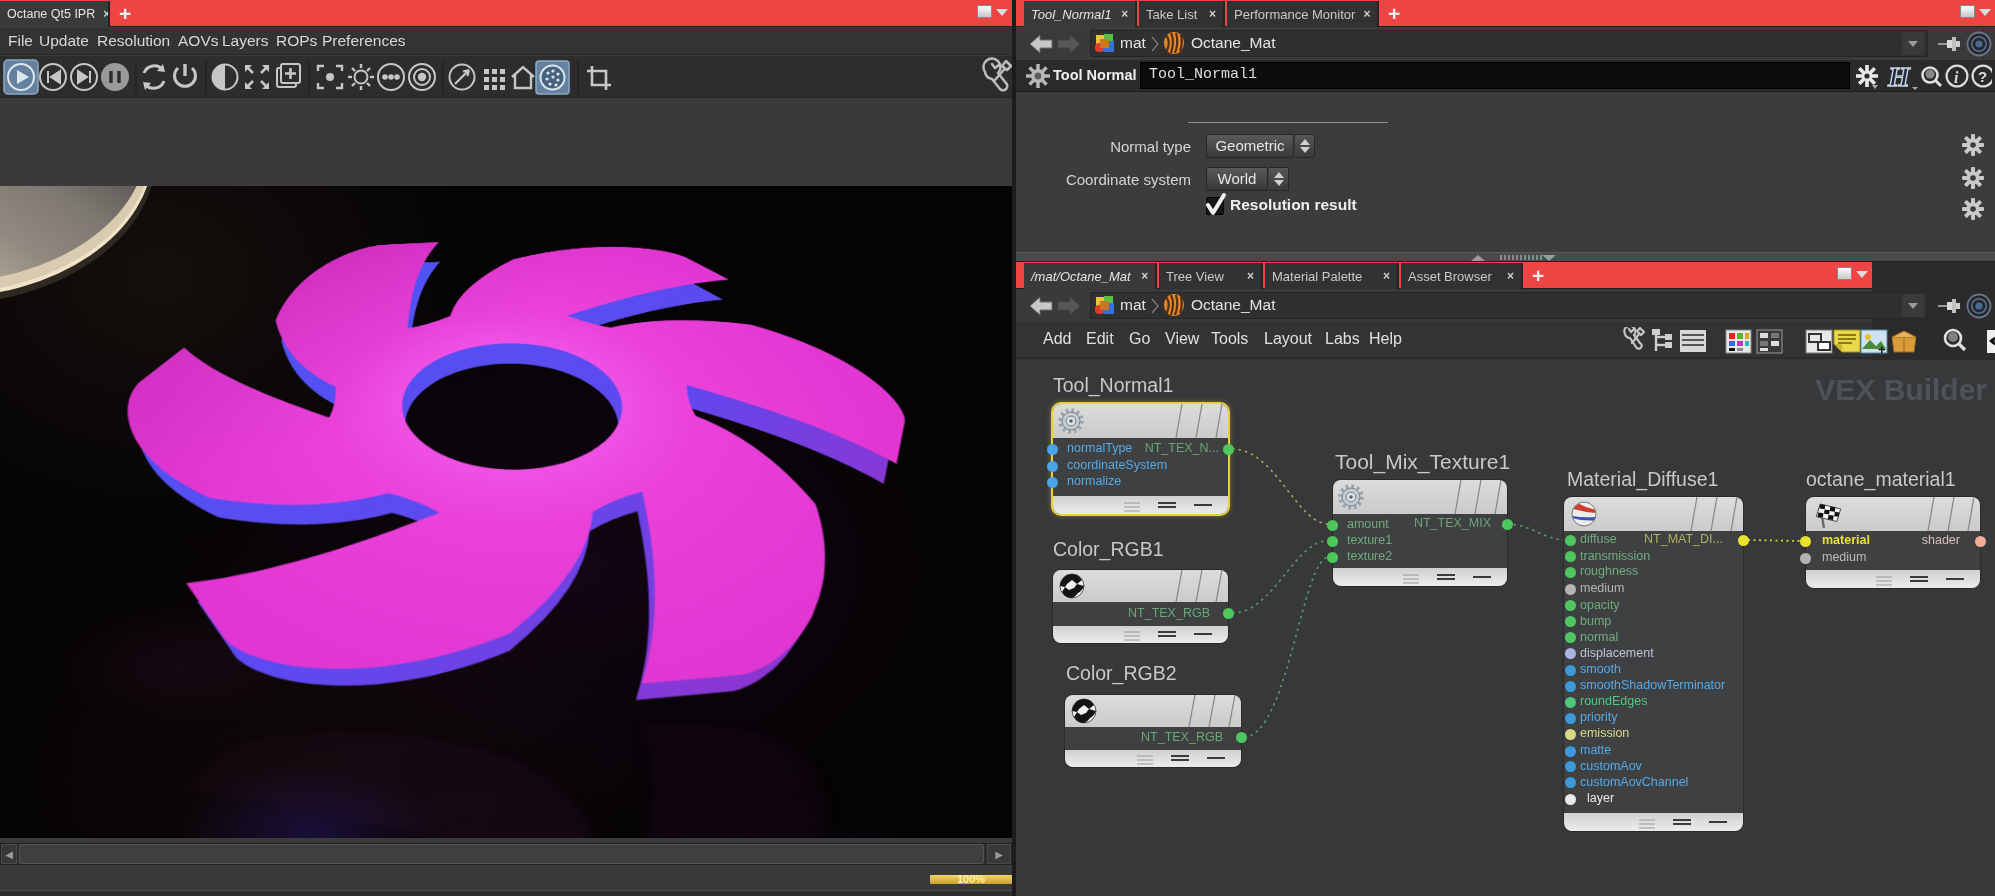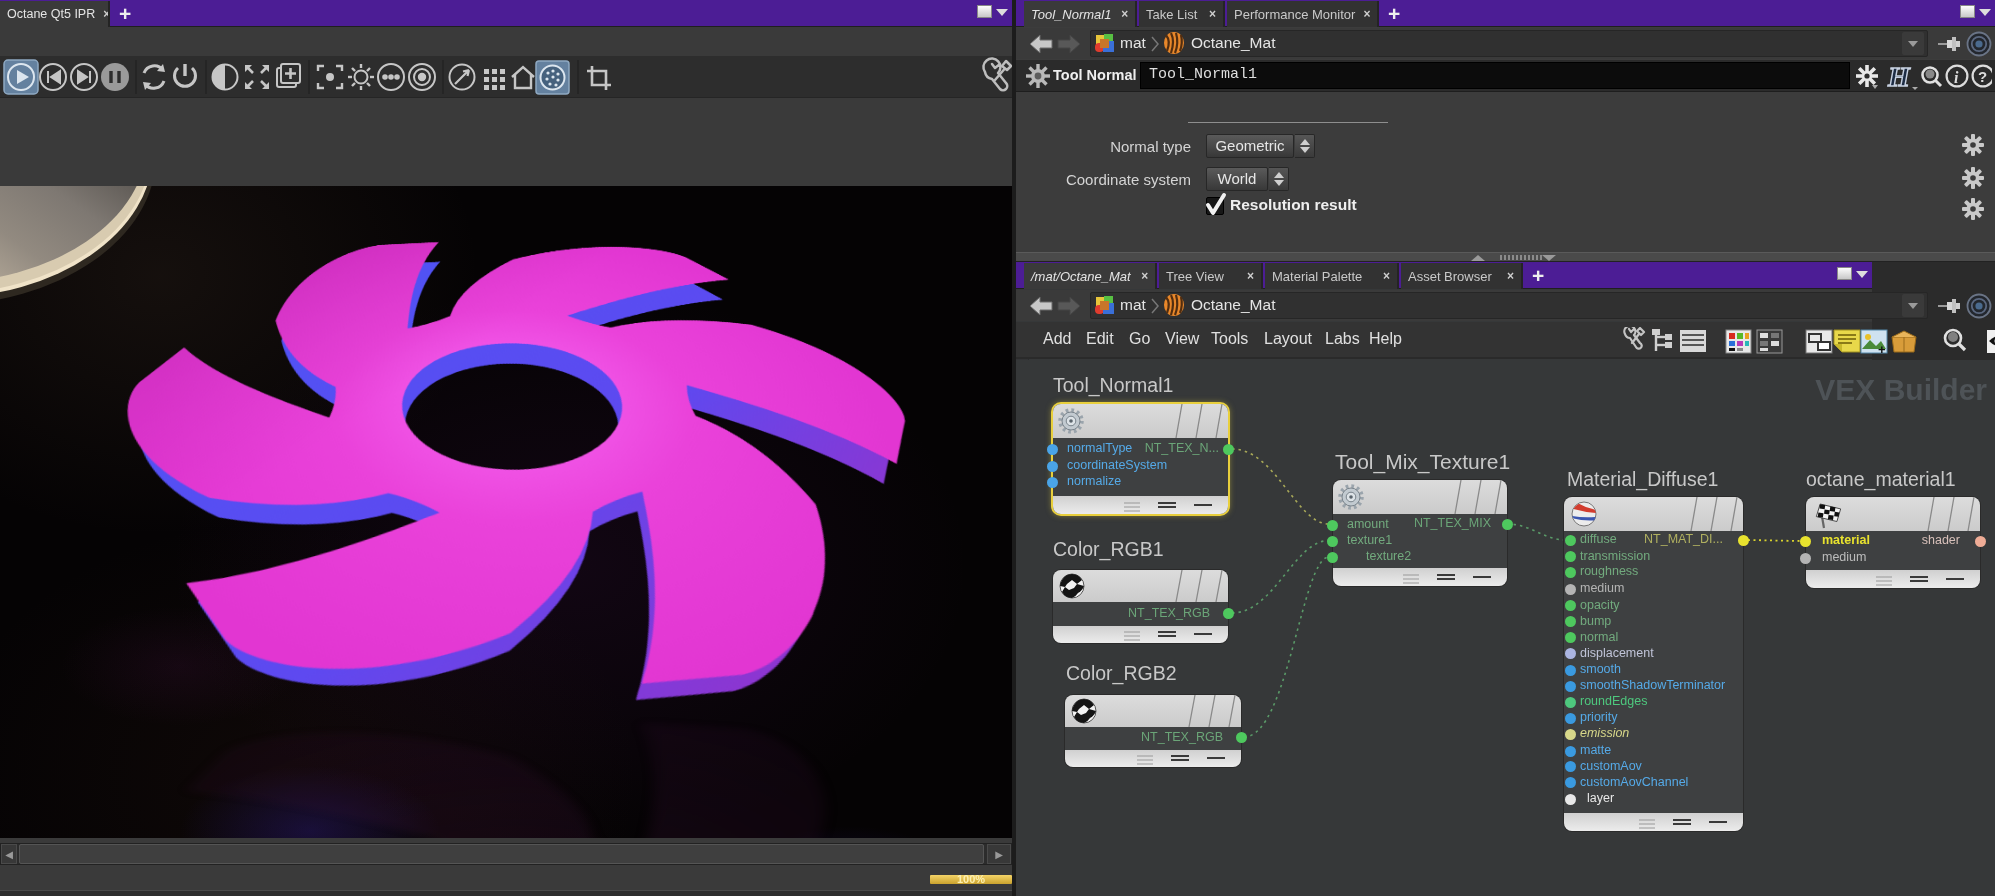--- a/index.html
+++ b/index.html
@@ -1,21 +1,21 @@
 <!DOCTYPE html>
 <html><head>
 <meta charset="utf-8">
 <style>
 html,body{margin:0;padding:0;background:#333;width:1995px;height:896px;overflow:hidden;
  font-family:"Liberation Sans",sans-serif;-webkit-font-smoothing:antialiased;}
 *{box-sizing:border-box;}
 #root{position:relative;width:1995px;height:896px;background:#2b2b2b;}
 
 #lpane{position:absolute;left:0;top:0;width:1012px;height:896px;background:#3a3a3a;}
-.tabbar{position:absolute;left:0;top:0;right:0;height:27px;background:#4c1d95;border-bottom:1px solid #1f1f1f;}
+.tabbar{position:absolute;left:0;top:0;right:0;height:27px;background:#ef4444;border-bottom:1px solid #1f1f1f;}
 .tab{position:absolute;top:1px;height:26px;background:#323232;color:#c9c9c9;font-size:13px;white-space:nowrap;overflow:hidden;
  display:flex;align-items:center;padding:0 7px;border-right:2px solid #242424;}
 .tab.active{background:#3a3a3a;color:#e4e4e4;}
 .tab .x{margin-left:auto;padding-left:8px;color:#cfcfcf;font-size:12px;font-weight:bold;}
 .plus{position:absolute;top:0;height:27px;display:flex;align-items:center;color:#eee;font-size:21px;font-weight:bold;}
 .winbtns{position:absolute;top:5px;right:20px;width:15px;height:13px;background:linear-gradient(#fdfdfd,#c8c8c8);border:1px solid #888;}
 .winarr{position:absolute;top:9px;right:4px;width:0;height:0;border-left:6px solid transparent;border-right:6px solid transparent;border-top:7px solid #ddd;}
 #lmenu{position:absolute;left:0;top:28px;width:100%;height:27px;background:#333333;color:#d8d8d8;font-size:15.5px;border-bottom:1px solid #282828;}
 #lmenu span{position:absolute;top:4px;}
 #ltoolbar{position:absolute;left:0;top:56px;width:100%;height:42px;background:#2d2d2d;border-bottom:1px solid #252525;}
@@ -84,20 +84,29 @@
 </head>
 <body>
 <div id="root">
 
   <div id="lpane">
     <div class="tabbar">
       <div class="tab active" style="left:0;width:110px;font-size:12.5px;">Octane Qt5 IPR<span class="x">×</span></div>
       <div class="plus" style="left:119px;">+</div>
       <div class="winbtns"></div>
         <div class="winarr"></div>
+    </div>
+    <div id="lmenu">
+      <span style="left:8px;">File</span>
+        <span style="left:39px;">Update</span>
+        <span style="left:97px;">Resolution</span>
+      <span style="left:178px;">AOVs</span>
+        <span style="left:222px;">Layers</span>
+        <span style="left:276px;">ROPs</span>
+      <span style="left:322px;">Preferences</span>
     </div>
     <div id="ltoolbar">
       <svg width="1012" height="42" viewBox="0 0 1012 42">
         <g fill="none" stroke="#c6c6c6" stroke-width="2">
           <rect x="4" y="4" width="34" height="34" rx="4" fill="#64819f" stroke="#8fa9c2" stroke-width="1.5"></rect>
           <circle cx="21" cy="21" r="13" stroke="#dce6ef"></circle>
             <path d="M17 14 L29 21 L17 28 Z" fill="#dce6ef" stroke="none"></path>
           <circle cx="53" cy="21" r="13"></circle>
             <path d="M48 15 L48 27 M60 15 L51 21 L60 27 Z" fill="#c6c6c6"></path>
           <circle cx="84" cy="21" r="13"></circle>
@@ -674,21 +683,21 @@
               <circle cx="14" cy="14" r="9" fill="#c2cad0" stroke="#79838b" stroke-width="1"></circle>
               <circle cx="14" cy="14" r="4.8" fill="#dde3e7" stroke="#79838b"></circle>
               <circle cx="14" cy="14" r="1.8" fill="#5a646c"></circle>
             </svg>
           <svg style="position:absolute;right:0;top:0;" width="70" height="34">
               <path d="M24 0 L18 34 M44 0 L38 34 M64 0 L58 34" stroke="#8a8a8a" stroke-width="1.3"></path>
             </svg>
           </div>
         <div class="nrow" style="left:14px;top:37px;color:#72aa7e;">amount</div>
         <div class="nrow" style="left:14px;top:53px;color:#72aa7e;">texture1</div>
-        <div class="nrow" style="left:14px;top:69px;color:#72aa7e;margin-left:19px;">texture2</div>
+        <div class="nrow" style="left:14px;top:69px;color:#72aa7e;">texture2</div>
         <div class="nout" style="right:16px;top:36px;color:#6ba578;">NT_TEX_MIX</div>
         <div class="dot" style="left:-6px;top:39.5px;background:#4ec85e;"></div>
         <div class="dot" style="left:-6px;top:55.5px;background:#4ec85e;"></div>
         <div class="dot" style="left:-6px;top:71.5px;background:#4ec85e;"></div>
         <div class="dot" style="right:-6px;top:38.5px;background:#4ec85e;"></div>
         <div class="nfoot">
             <div class="fm" style="right:88px;width:16px;opacity:.5;">
               <i></i>
               <i></i>
               <i></i>
@@ -720,21 +729,21 @@
         <div class="nrow" style="left:16px;top:67.4px;color:#72aa7e;">roughness</div>
         <div class="nrow" style="left:16px;top:84.4px;color:#b4b4b4;">medium</div>
         <div class="nrow" style="left:16px;top:100.5px;color:#72aa7e;">opacity</div>
         <div class="nrow" style="left:16px;top:116.6px;color:#72aa7e;">bump</div>
         <div class="nrow" style="left:16px;top:132.7px;color:#72aa7e;">normal</div>
         <div class="nrow" style="left:16px;top:148.9px;color:#c0c4d8;">displacement</div>
         <div class="nrow" style="left:16px;top:165px;color:#55aae8;">smooth</div>
         <div class="nrow" style="left:16px;top:181.1px;color:#55aae8;">smoothShadowTerminator</div>
         <div class="nrow" style="left:16px;top:197.2px;color:#4ec87e;">roundEdges</div>
         <div class="nrow" style="left:16px;top:213.3px;color:#55aae8;">priority</div>
-        <div class="nrow" style="left:16px;top:229.4px;color:#d8d88a;font-style:italic;">emission</div>
+        <div class="nrow" style="left:16px;top:229.4px;color:#d8d88a;">emission</div>
         <div class="nrow" style="left:16px;top:246.4px;color:#55aae8;">matte</div>
         <div class="nrow" style="left:16px;top:261.7px;color:#55aae8;">customAov</div>
         <div class="nrow" style="left:16px;top:277.8px;color:#55aae8;">customAovChannel</div>
         <div class="nrow" style="left:16px;top:294.4px;color:#e8e8e8;padding-left:7px;">layer</div>
         <div class="nout" style="right:20px;top:35px;color:#b0b060;">NT_MAT_DI...</div>
         <div class="dot" style="left:1px;top:37.5px;background:#4ec85e;"></div>
         <div class="dot" style="left:1px;top:54.2px;background:#4ec85e;"></div>
         <div class="dot" style="left:1px;top:69.9px;background:#4ec85e;"></div>
         <div class="dot" style="left:1px;top:86.9px;background:#b4b4b4;"></div>
         <div class="dot" style="left:1px;top:103.0px;background:#4ec85e;"></div>

